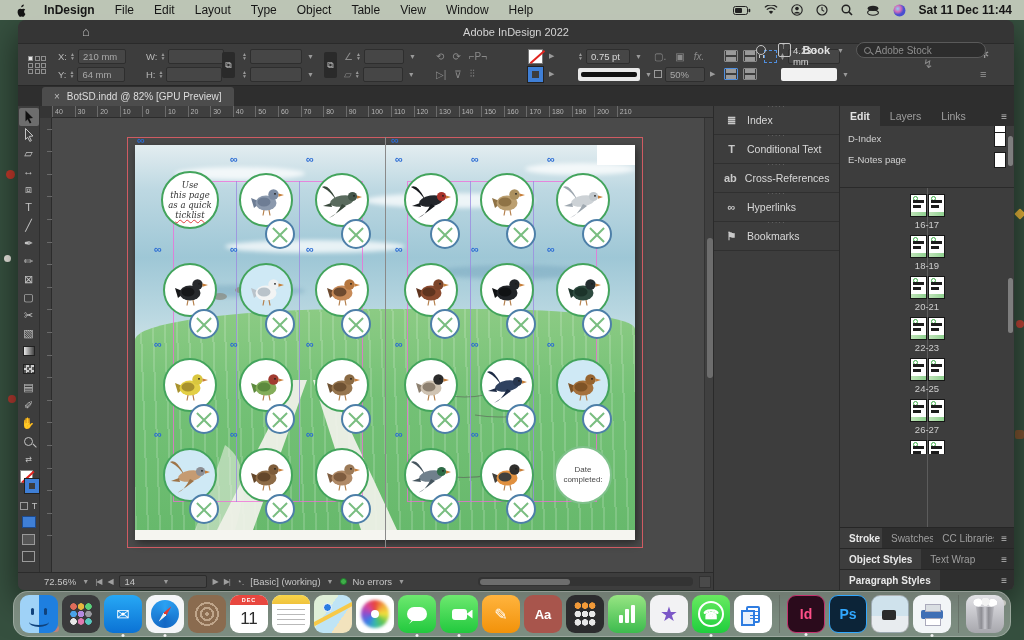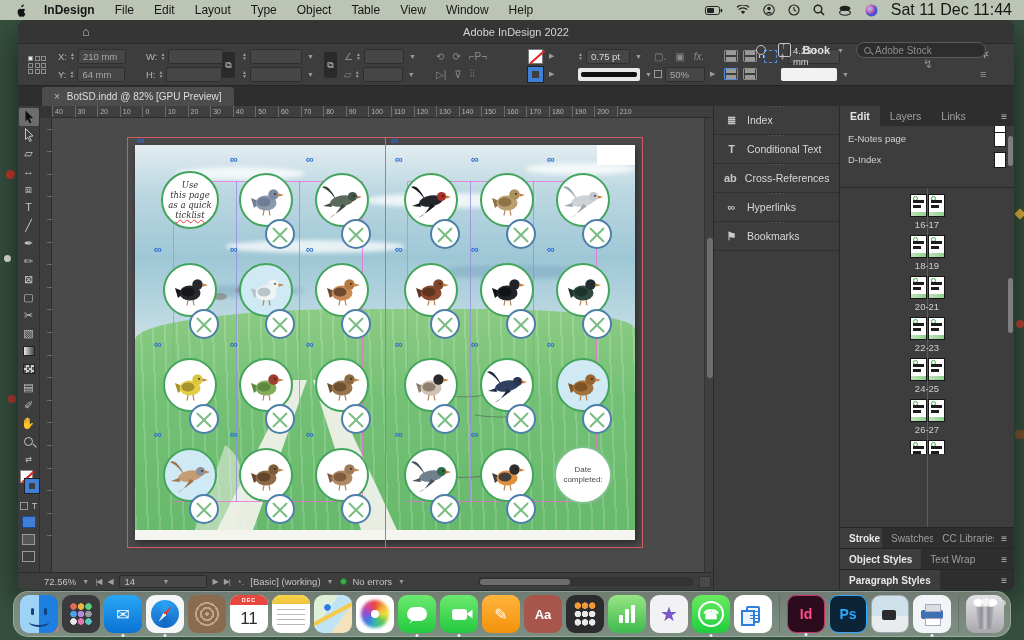--- a/index.html
+++ b/index.html
@@ -12,21 +12,21 @@
   
   #menubar { position:absolute; left:0; top:0; width:1024px; height:20px;
     background:rgba(196,203,188,0.95); display:flex; align-items:center;
     font-size:12px; color:#161616; z-index:50; }
   #menu-left { display:flex; align-items:center; gap:0; padding-left:12px; }
   #menu-left .mitem { padding:0 10px; line-height:20px; }
   #menu-left .mitem.first { font-weight:bold; }
   #apple-logo { width:14px; display:flex; align-items:center; justify-content:center; margin:0 6px 0 2px;}
   #menu-right { margin-left:auto; display:flex; align-items:center; gap:13px; padding-right:12px; }
   #menu-right .micon { display:flex; align-items:center; }
-  #menu-clock { font-size:16px; }
+  #menu-clock { font-size:12px;font-weight:bold; }
 
   
   #appwin { position:absolute; left:18px; top:20px; width:996px; height:570px;
     background:#3d3d3d; border-radius:8px 8px 6px 6px; overflow:hidden;
     box-shadow:0 12px 34px rgba(0,0,0,0.55); color:#c9c9c9; font-size:10px; }
 
   #titlebar { position:absolute; left:0; top:0; width:100%; height:24px; background:#353535;
     display:flex; align-items:center; border-bottom:1px solid #2a2a2a;}
   #home-icon { color:#bdbdbd; font-size:13px; margin-left:64px; }
   #win-title { position:absolute; left:0; right:0; text-align:center; color:#d4d4d4; font-size:11px; }
@@ -969,25 +969,25 @@
     <div id="pp-tabs">
         <span class="pptab active">Edit</span>
         <span class="pptab">Layers</span>
         <span class="pptab">Links</span>
         <span id="pp-menu">≡</span>
       </div>
     <div id="pp-masters">
       <div id="master-partial"></div>
       <div id="mscroll"></div>
     <div class="master-row">
-          <span class="master-lab">E-Notes page</span>
+          <span class="master-lab">D-Index</span>
           <span class="master-thumb"></span>
         </div>
         <div class="master-row">
-          <span class="master-lab">D-Index</span>
+          <span class="master-lab">E-Notes page</span>
           <span class="master-thumb"></span>
         </div>
       </div>
     <div id="pp-spreads">
       <div id="spreadline"></div>
       <div id="sscroll"></div>
         <div class="spread">
           <div class="sthumb">
             <div class="pg">
               <span class="gc"></span>

